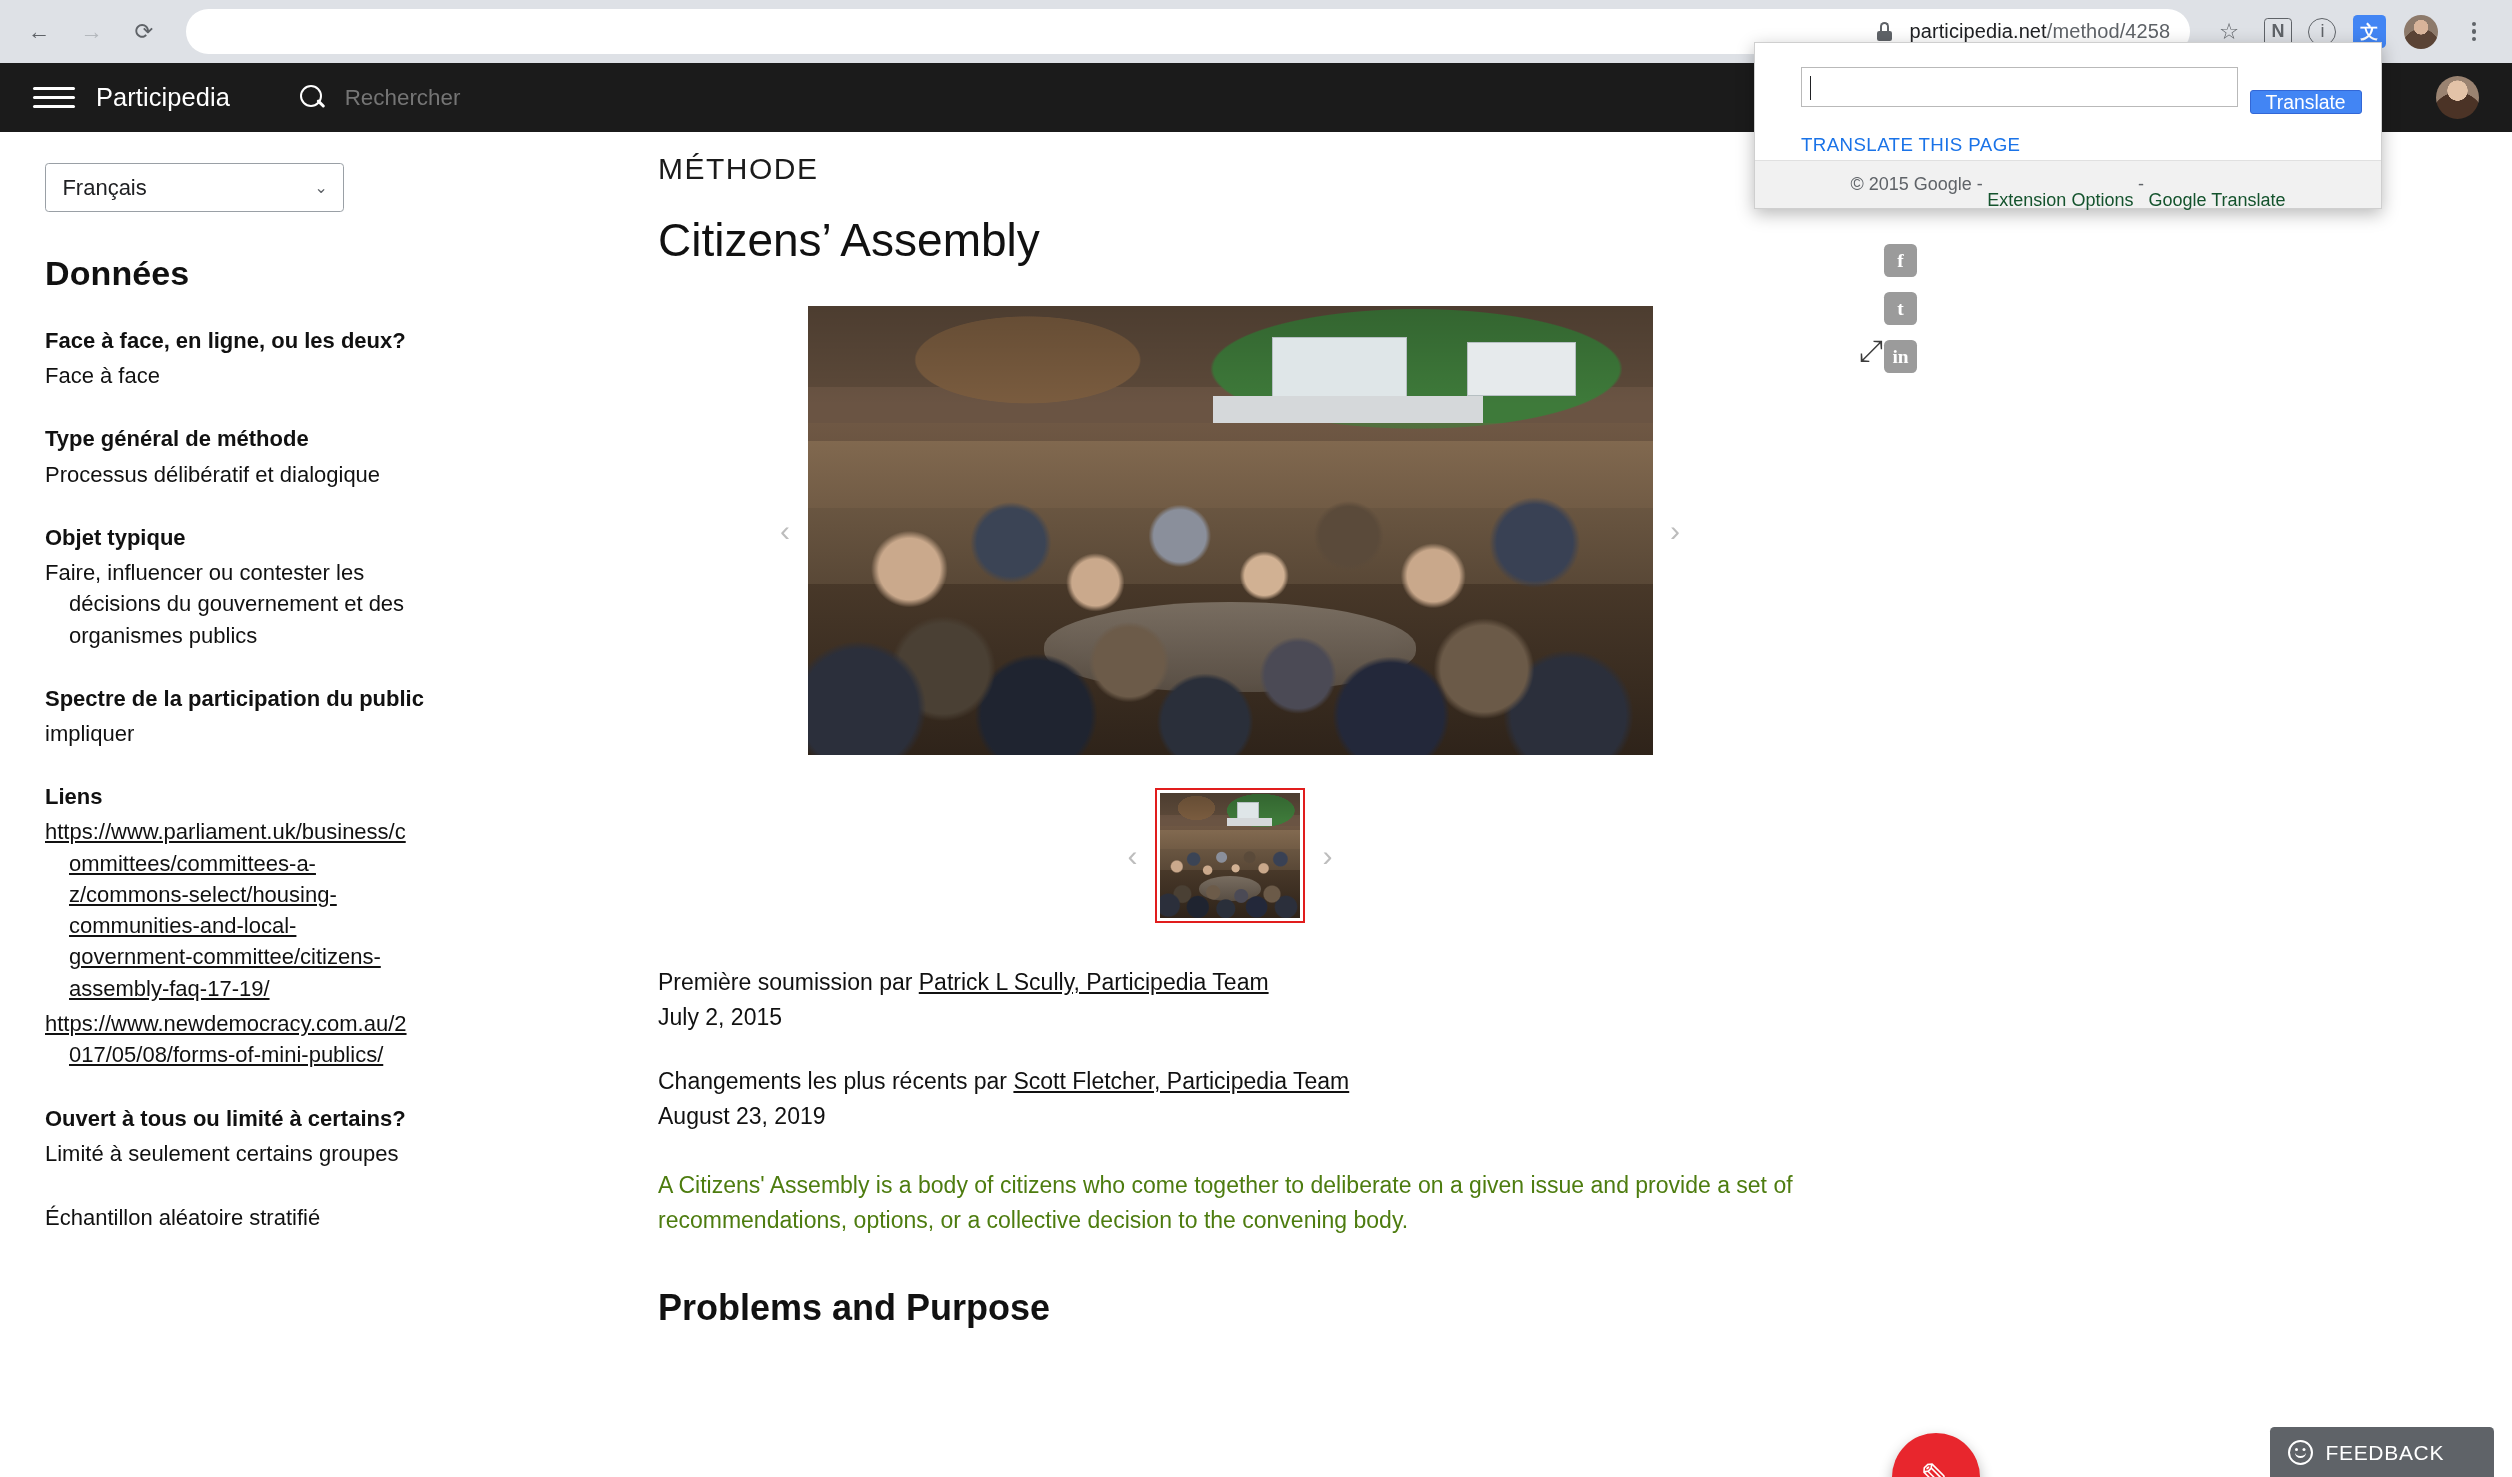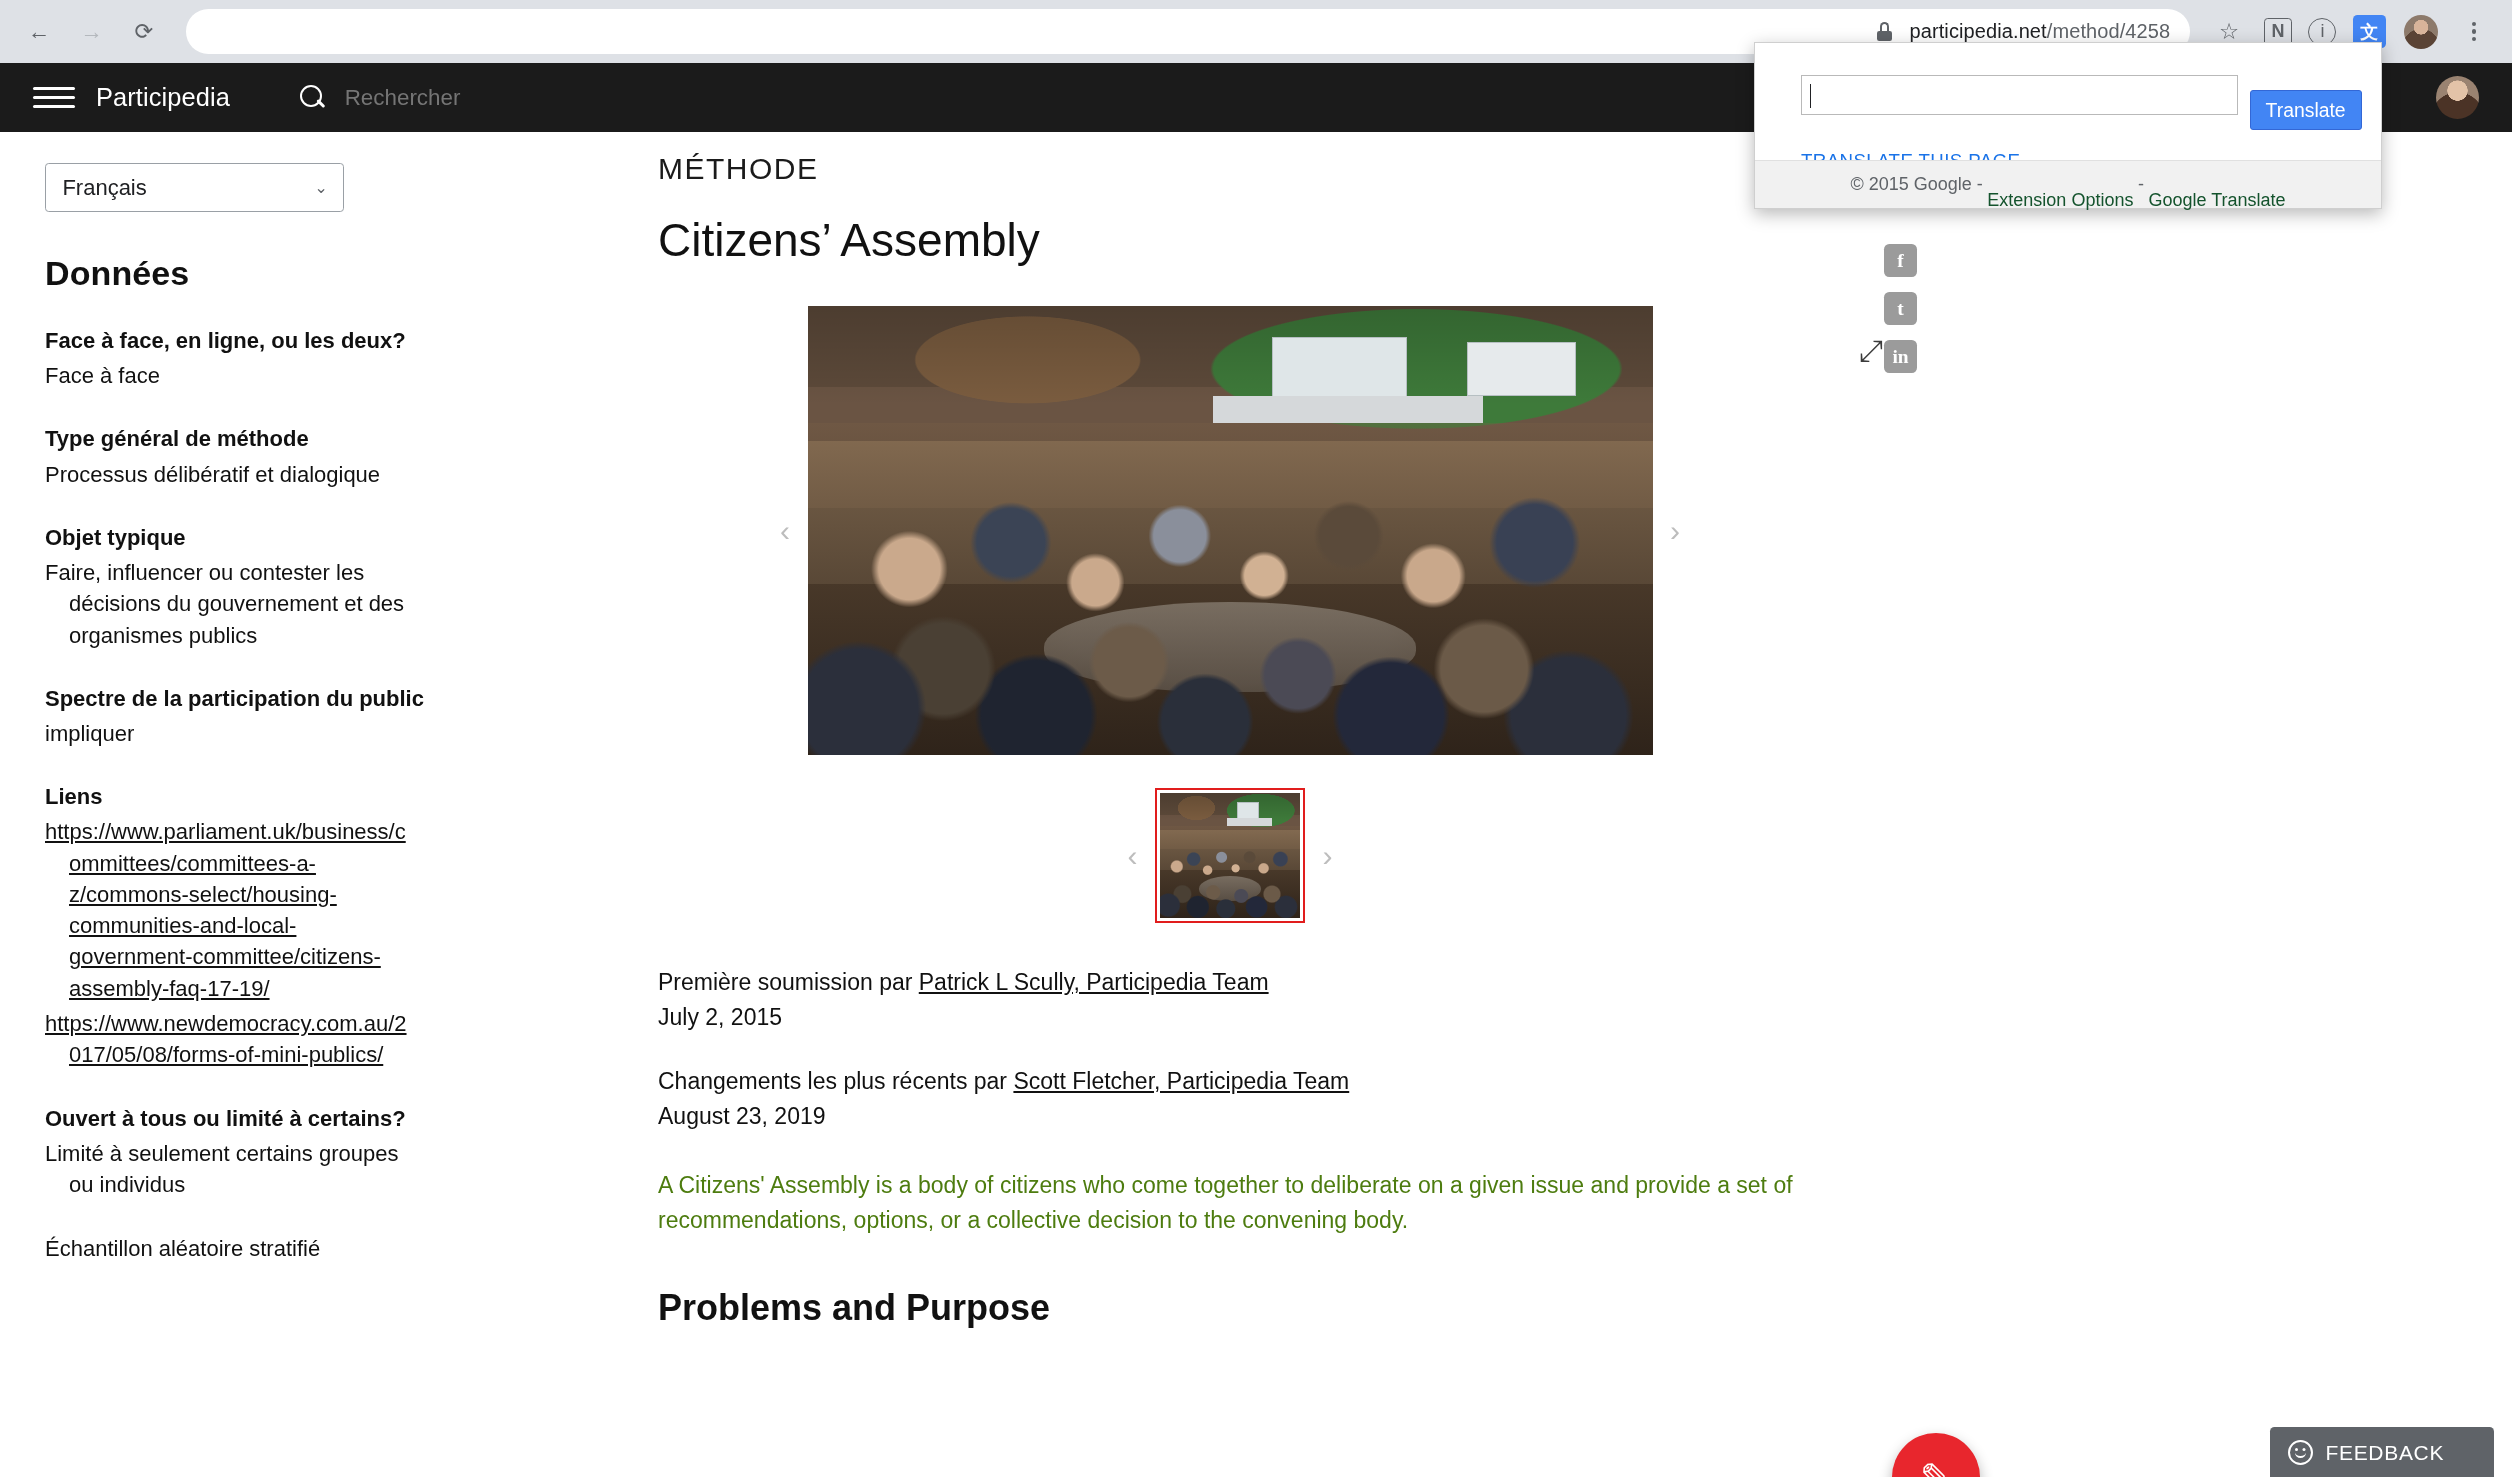--- a/index.html
+++ b/index.html
@@ -451,21 +451,21 @@
   }
   .tp-input-caret {
     position: relative;
   }
   .tp-input-caret::after {
     content: "";
     position: absolute; left: 7.5px; top: 8.2px;
     width: 1.5px; height: 24px; background: #202124;
   }
   .tp-btn {
-    width: 112px; height: 40px;
+    width: 112px; height: 24px;
     background: #4285f4;
     color: #fff;
     border: 0.7px solid #3367d6;
     border-radius: 3px;
     font-size: 19.4px;
     display: flex; align-items: center; justify-content: center; margin-top: 31px;
   }
   .tp-link {
     padding: 19.4px 0 0 46px;
     font-size: 18.7px;
@@ -610,21 +610,20 @@
       <a href="#">
         <span>https://www.newdemocracy.com.au/2</span>
         <span class="cont">017/05/08/forms-of-mini-publics/</span>
       </a>
     </div>
 
     <div class="field">
       <div class="field-label">Ouvert à tous ou limité à certains?</div>
       <div class="field-value">
         <span>Limité à seulement certains groupes</span>
-        <span class="cont">ou individus</span>
       </div>
     </div>
 
     <div class="field">
       <div class="field-value">Échantillon aléatoire stratifié</div>
     </div>
   </div>
 
   <div class="main">
     <div class="kicker">MÉTHODE</div>

